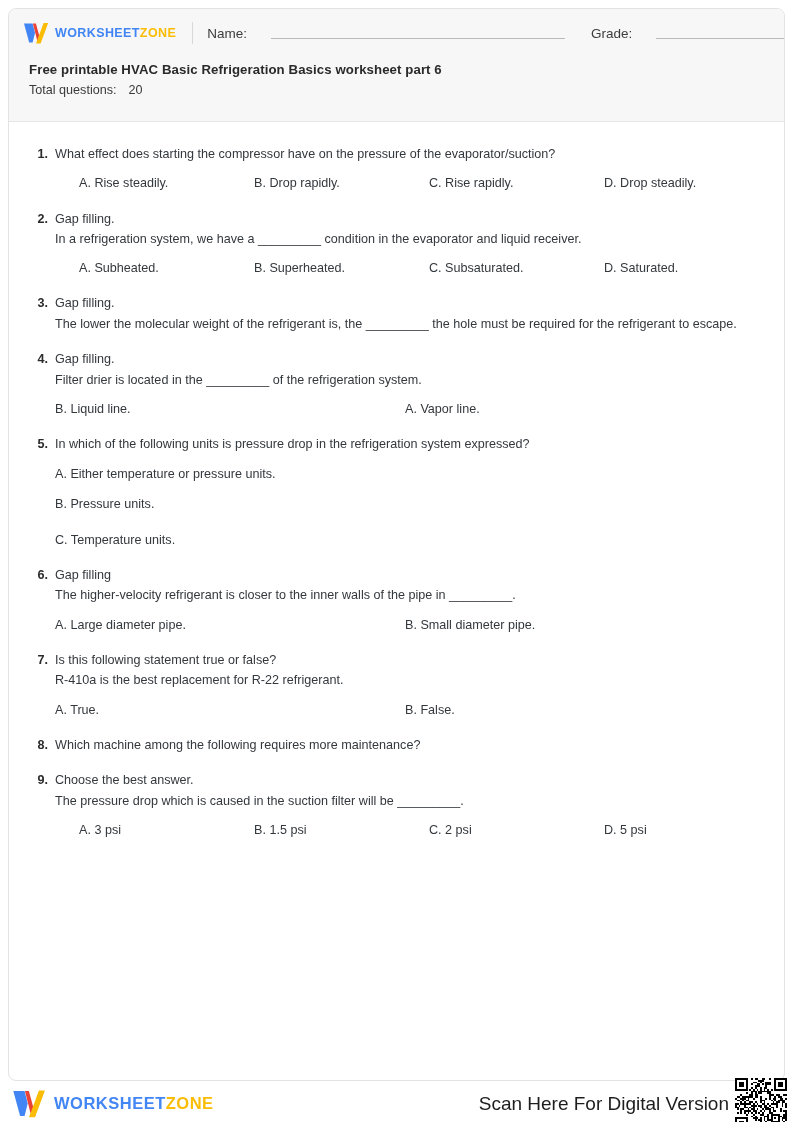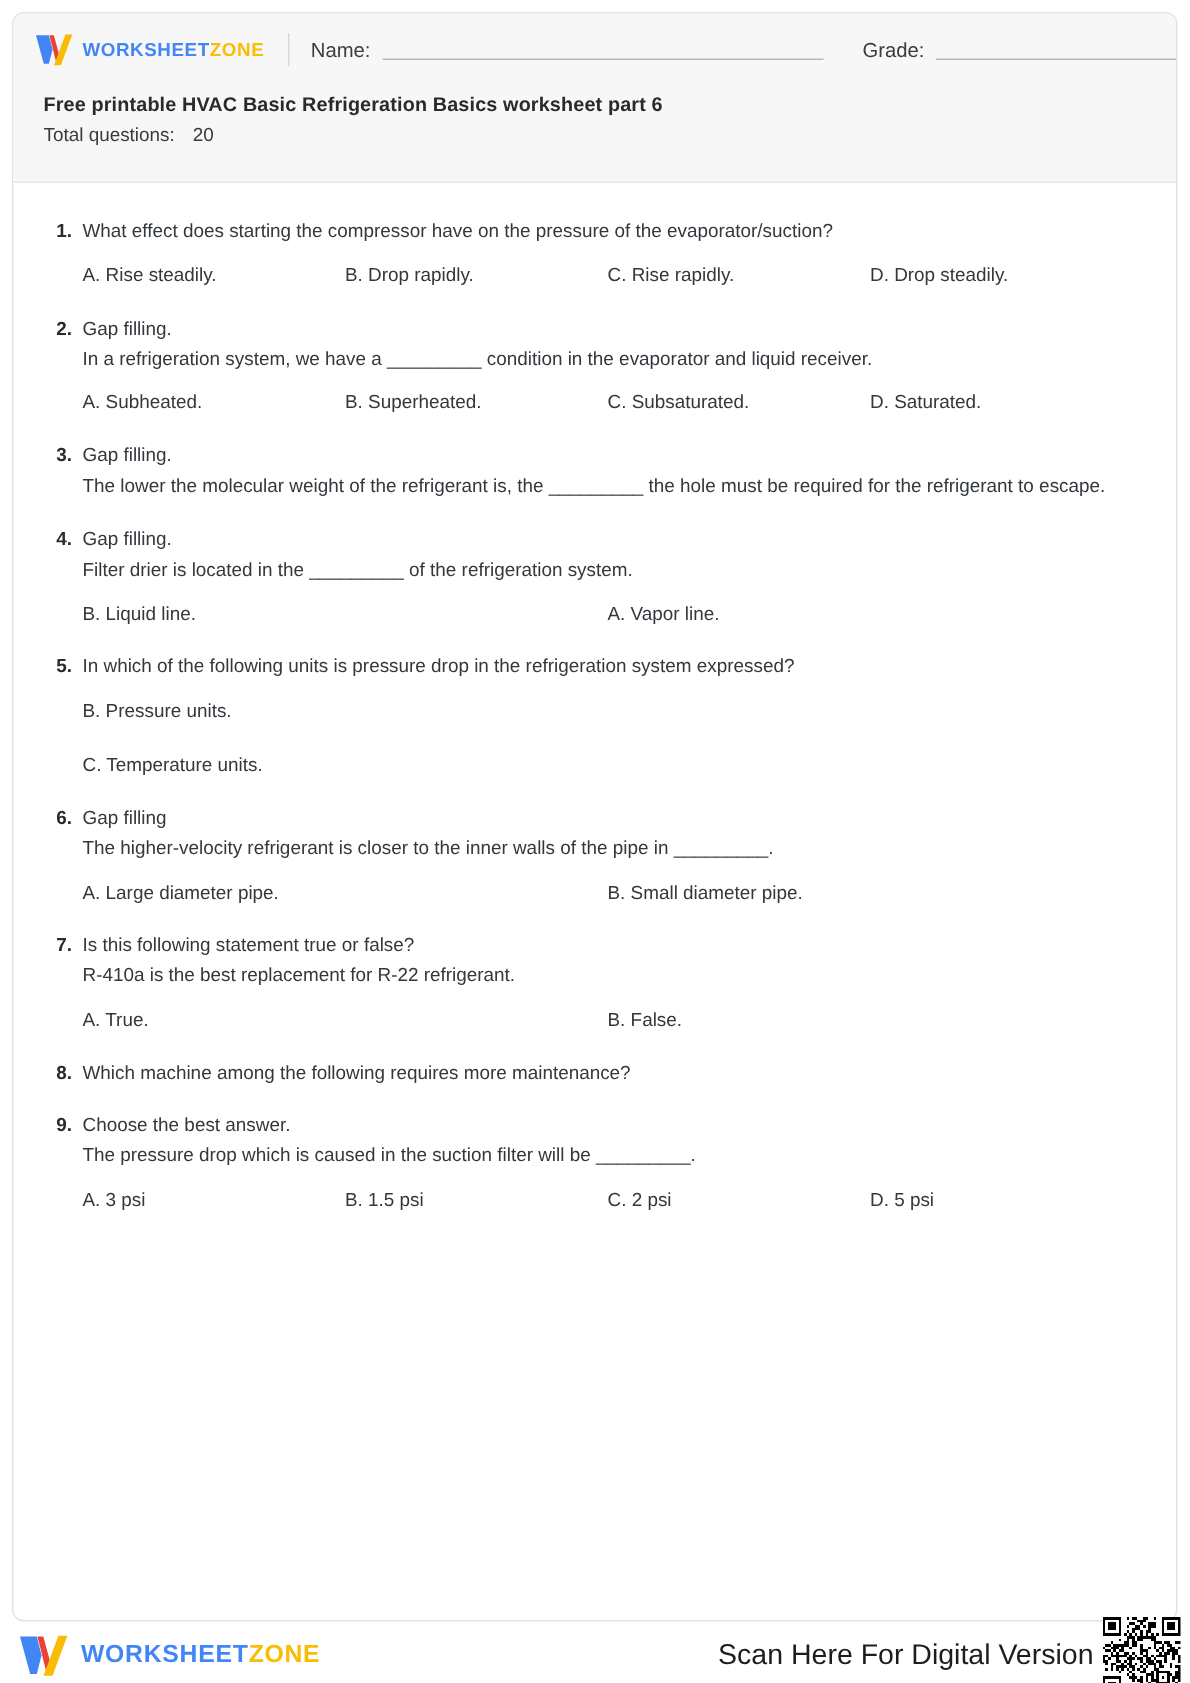--- a/index.html
+++ b/index.html
@@ -70,22 +70,23 @@
   .logo-divider {
     width: 1px;
     height: 22px;
     background: #d8d8d8;
     margin: 0 14px 0 16px;
     flex: 0 0 auto;
   }
 
   .field {
     display: flex;
-    align-items: center;
+    align-items: flex-start;
     flex: 0 0 auto;
+    gap: 16px;
   }
   .field-label {
     font-size: 13.5px;
     color: #3c3c3c;
     white-space: nowrap;
   }
   .field-line {
     border-bottom: 1px solid #b9b9b9;
     height: 13px;
     margin-left: 8px;
@@ -151,20 +152,21 @@
     line-height: 1.62;
   }
 
   
   .answers {
     margin-top: 9px;
     padding-left: 0;
   }
   .answers.cols-4 {
     display: flex;
+    margin-left: 24px;
   }
   .answers.cols-4 .opt { width: 175px; flex: 0 0 175px; }
 
   .answers.cols-2 {
     display: flex;
   }
   .answers.cols-2 .opt { width: 350px; flex: 0 0 350px; }
 
   .answers.stacked .opt {
     display: block;
@@ -305,20 +307,21 @@
             </div>
           </div>
         </div>
       </div>
       <div class="question">
         <div class="q-head">
           <div class="q-num">5.</div>
           <div class="q-body">
             <div class="q-text">In which of the following units is pressure drop in the refrigeration system expressed?</div>
             <div class="answers stacked">
+              <div class="opt">A. Either temperature or pressure units.</div>
               <div class="opt">B. Pressure units.</div>
               <div class="opt">C. Temperature units.</div>
             </div>
           </div>
         </div>
       </div>
       <div class="question">
         <div class="q-head">
           <div class="q-num">6.</div>
           <div class="q-body">

